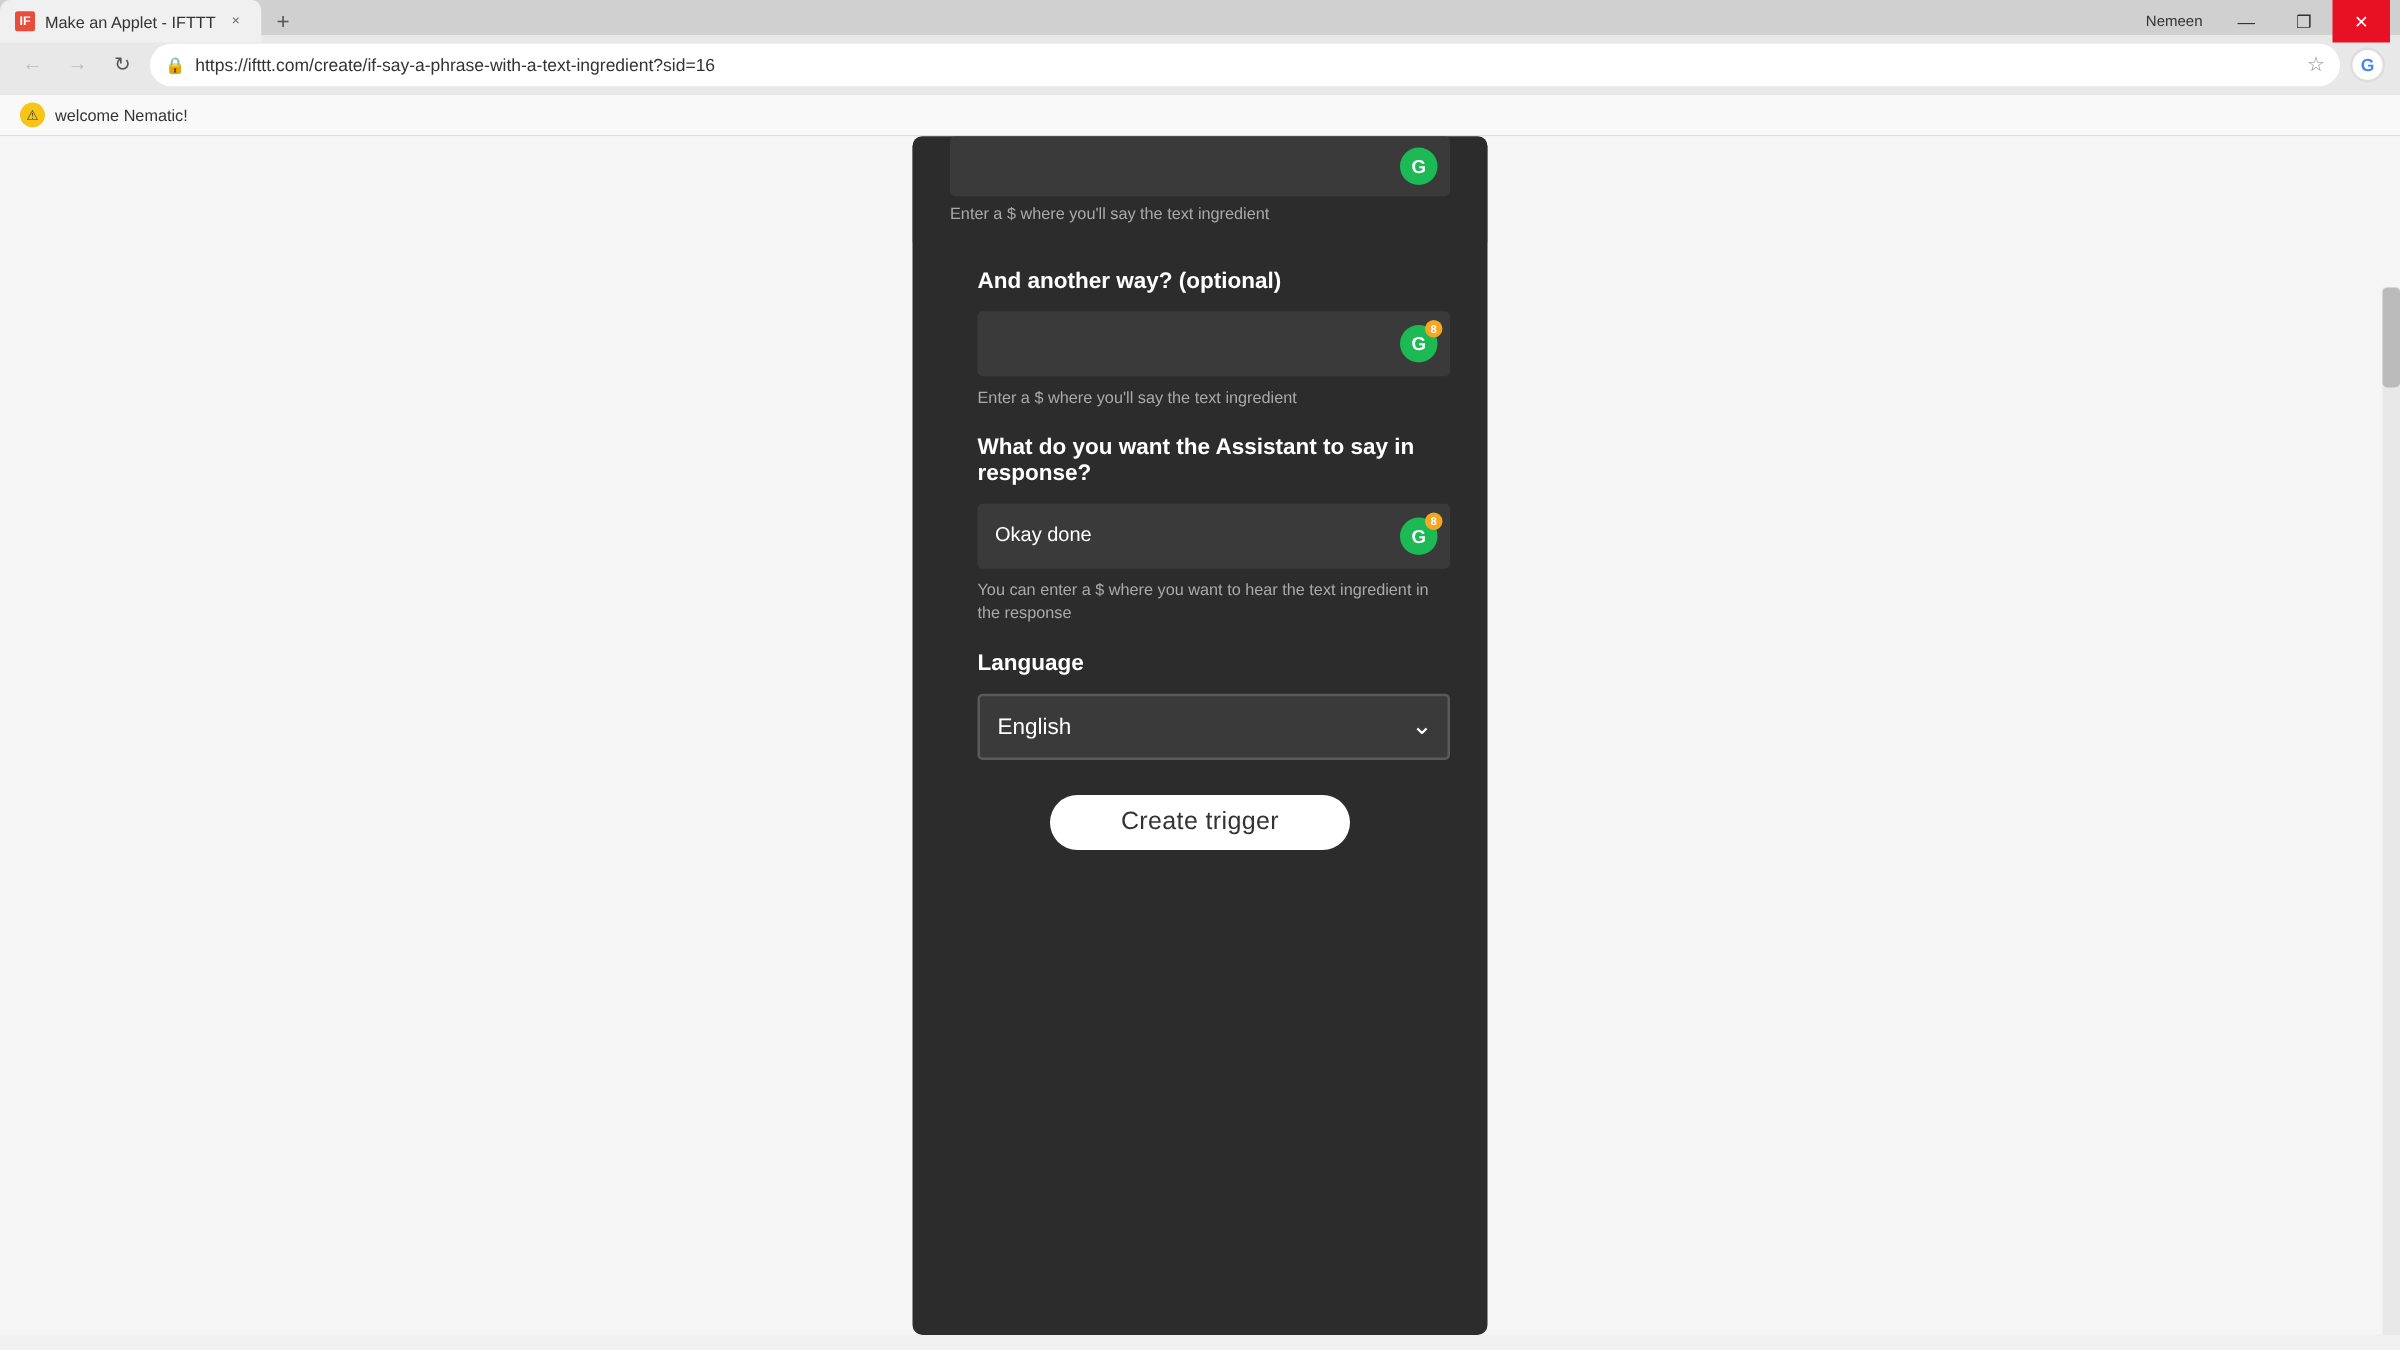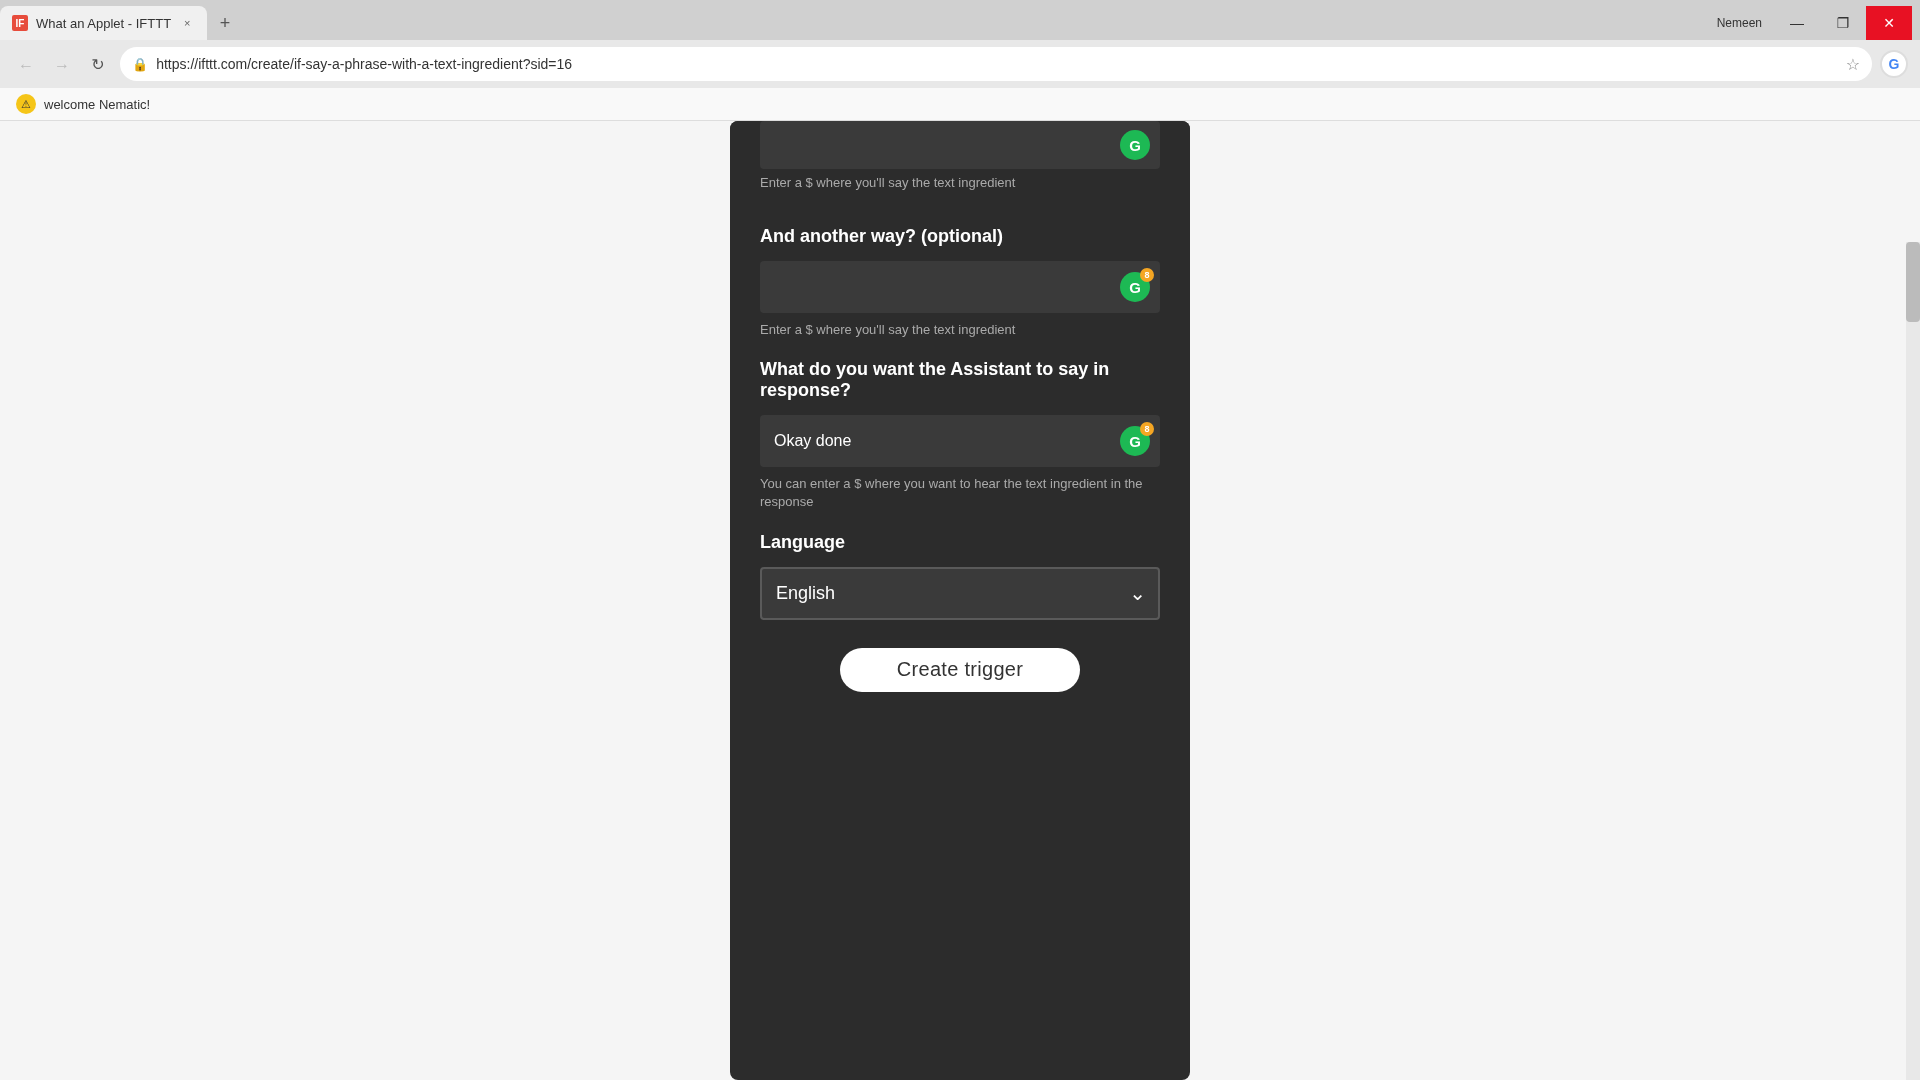--- a/index.html
+++ b/index.html
@@ -2,21 +2,21 @@
 <html><head>
   <meta charset="utf-8">
   <style>
     * { margin: 0; padding: 0; box-sizing: border-box; }
     body { font-family: 'Segoe UI', Arial, sans-serif; background: #f0f0f0; width: 1920px; height: 1080px; overflow: hidden; }
     .tab-bar {
       display: flex;
       align-items: center;
       background: #d0d0d0;
       padding: 6px 0 0 0;
-      height: 40px;
+      height: 28px;
     }
     .tab {
       display: flex;
       align-items: center;
       background: #f0f0f0;
       border-radius: 8px 8px 0 0;
       padding: 0 12px;
       height: 34px;
       font-size: 13px;
       color: #333;
@@ -202,20 +202,21 @@
       font-weight: bold;
     }
     .hint-text {
       font-size: 13px;
       color: #aaa;
       padding: 0 0 0 0;
     }
 
     .section {
       padding: 20px 30px 0 30px;
+      margin-left: 22px;
     }
     .section-label {
       font-size: 18px;
       font-weight: 600;
       color: #fff;
       margin-bottom: 14px;
     }
     .field-wrap {
       position: relative;
       margin-bottom: 8px;
@@ -303,21 +304,21 @@
     }
   </style>
 </head>
 <body>
 
 <div>
 
   <div class="tab-bar">
     <div class="tab">
       <div class="tab-favicon">IF</div>
-      <span>What an Applet - IFTTT</span>
+      <span>Make an Applet - IFTTT</span>
       <div class="tab-close">×</div>
     </div>
     <div class="new-tab-btn">+</div>
     <div class="window-controls">
       <span class="window-user">Nemeen</span>
       <div class="win-btn">—</div>
       <div class="win-btn">❐</div>
       <div class="win-btn">✕</div>
     </div>
   </div>

